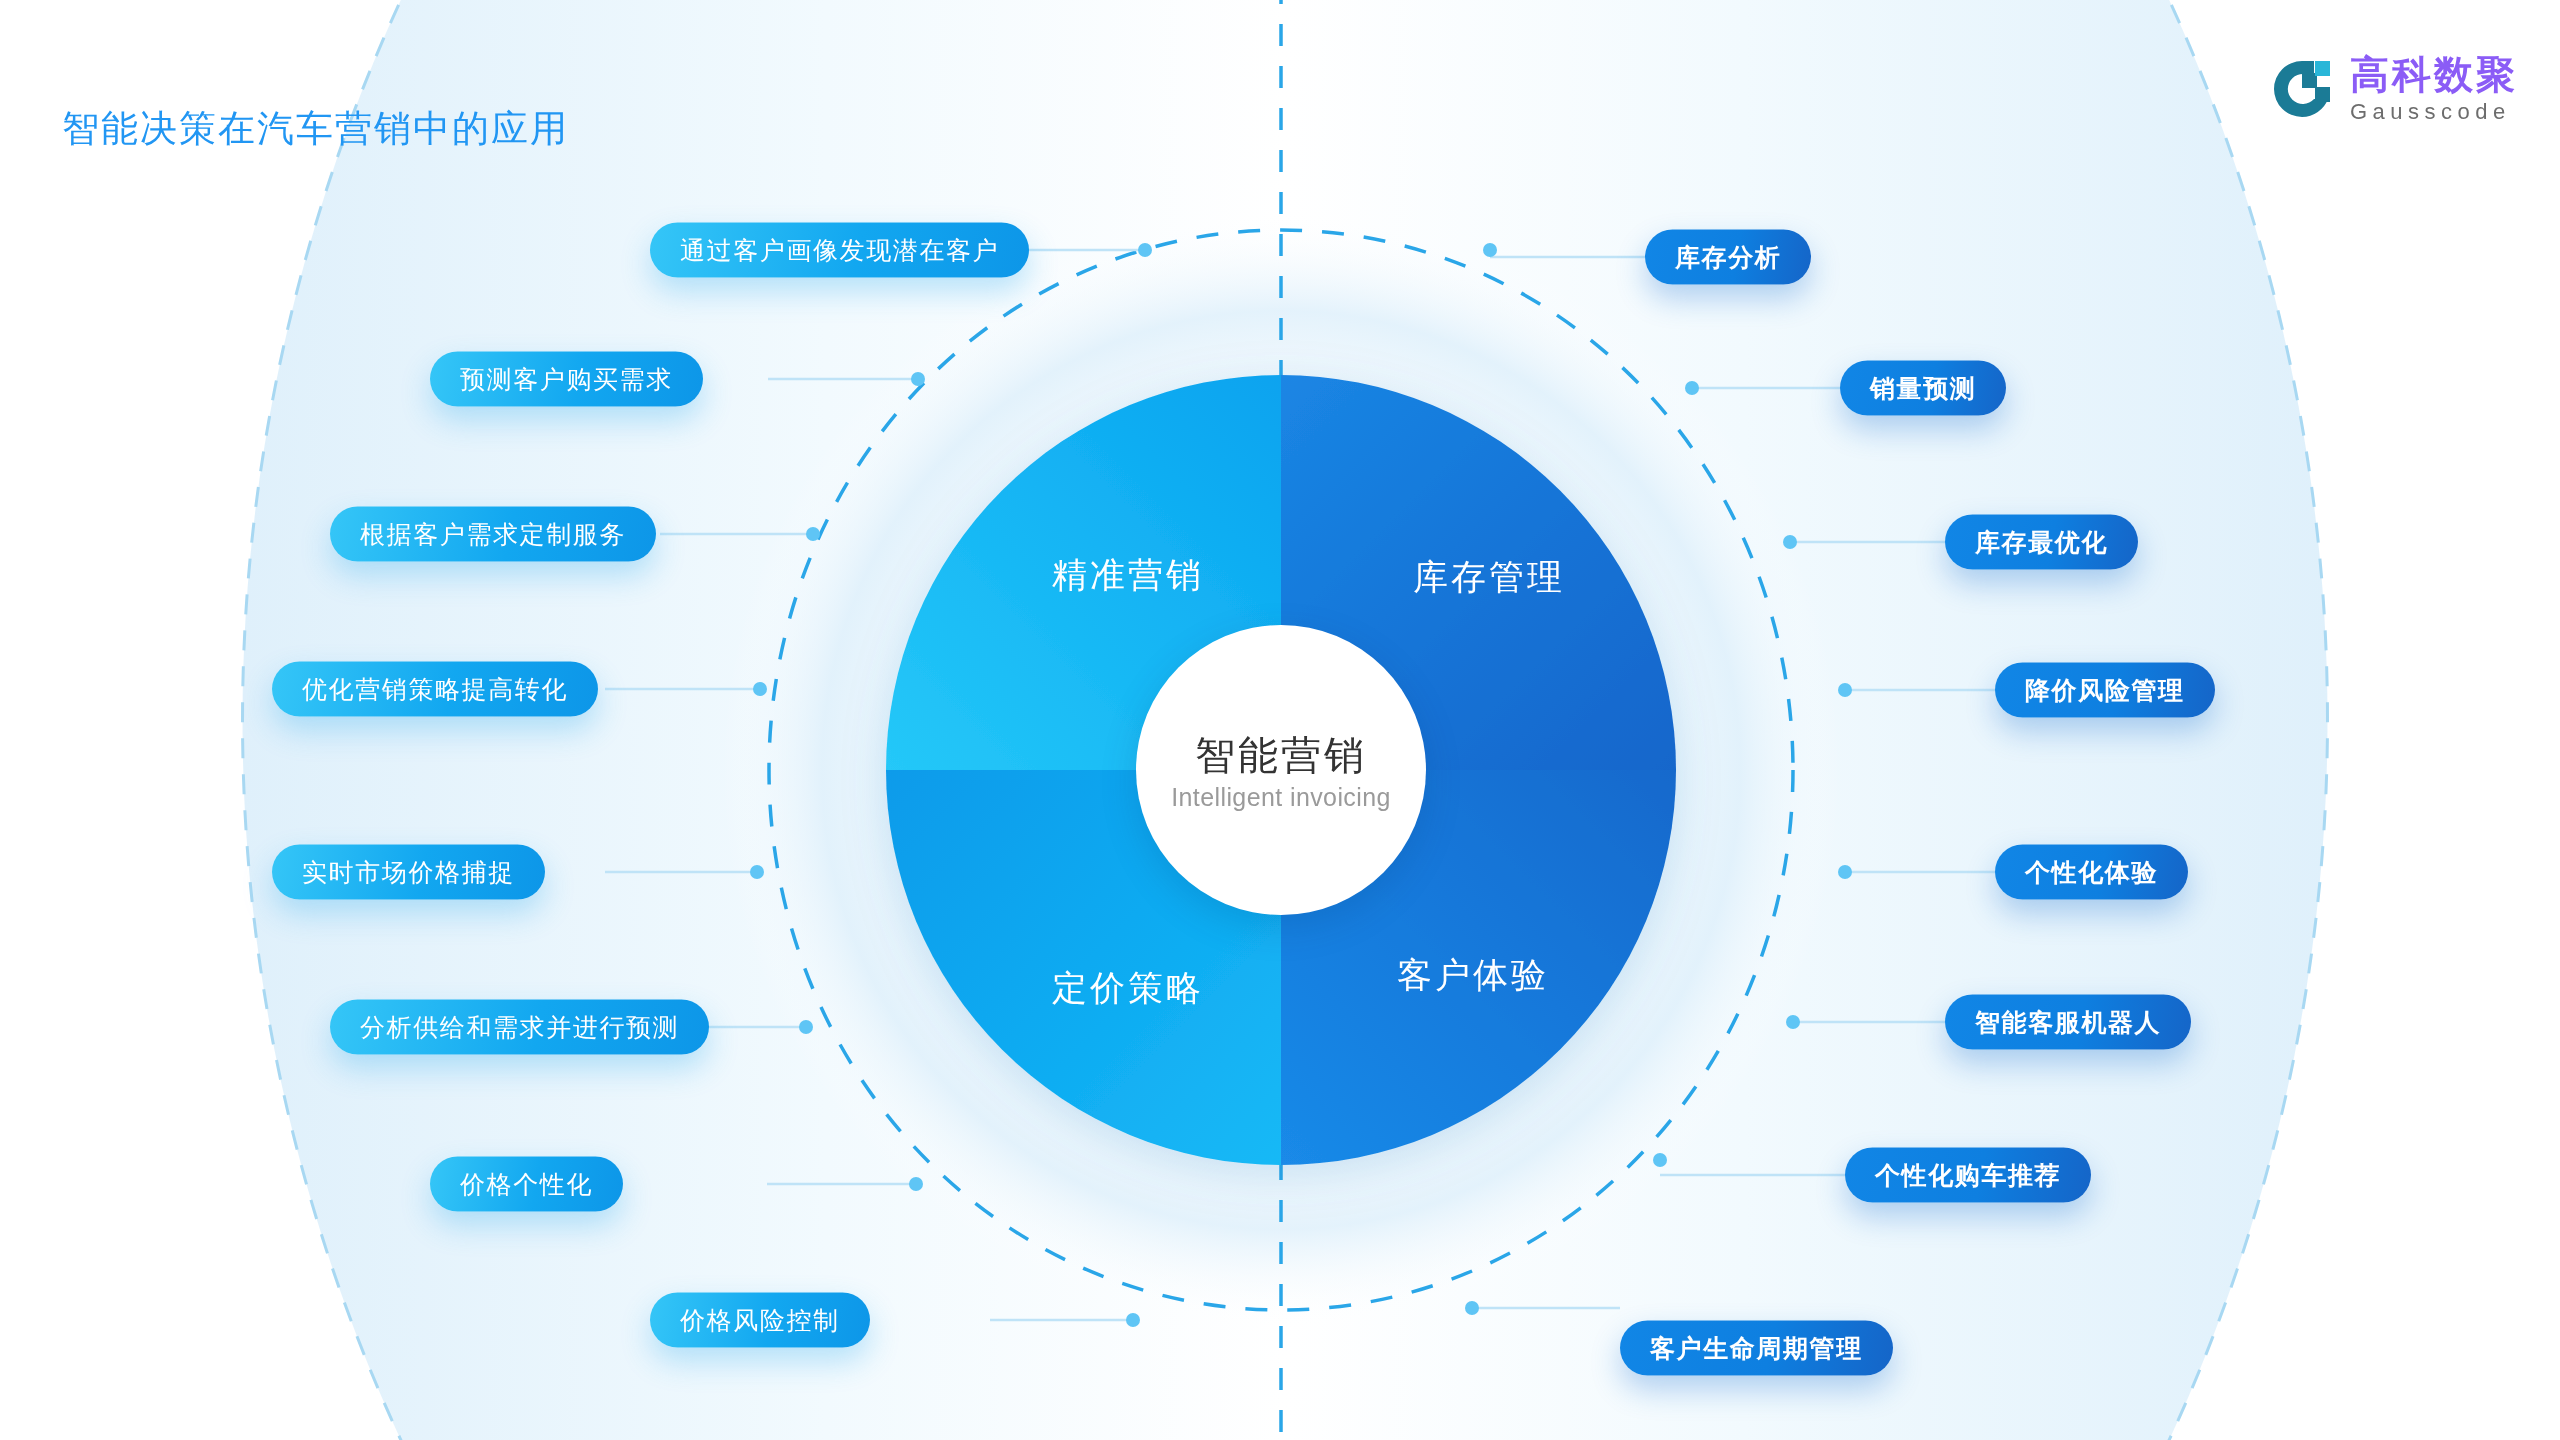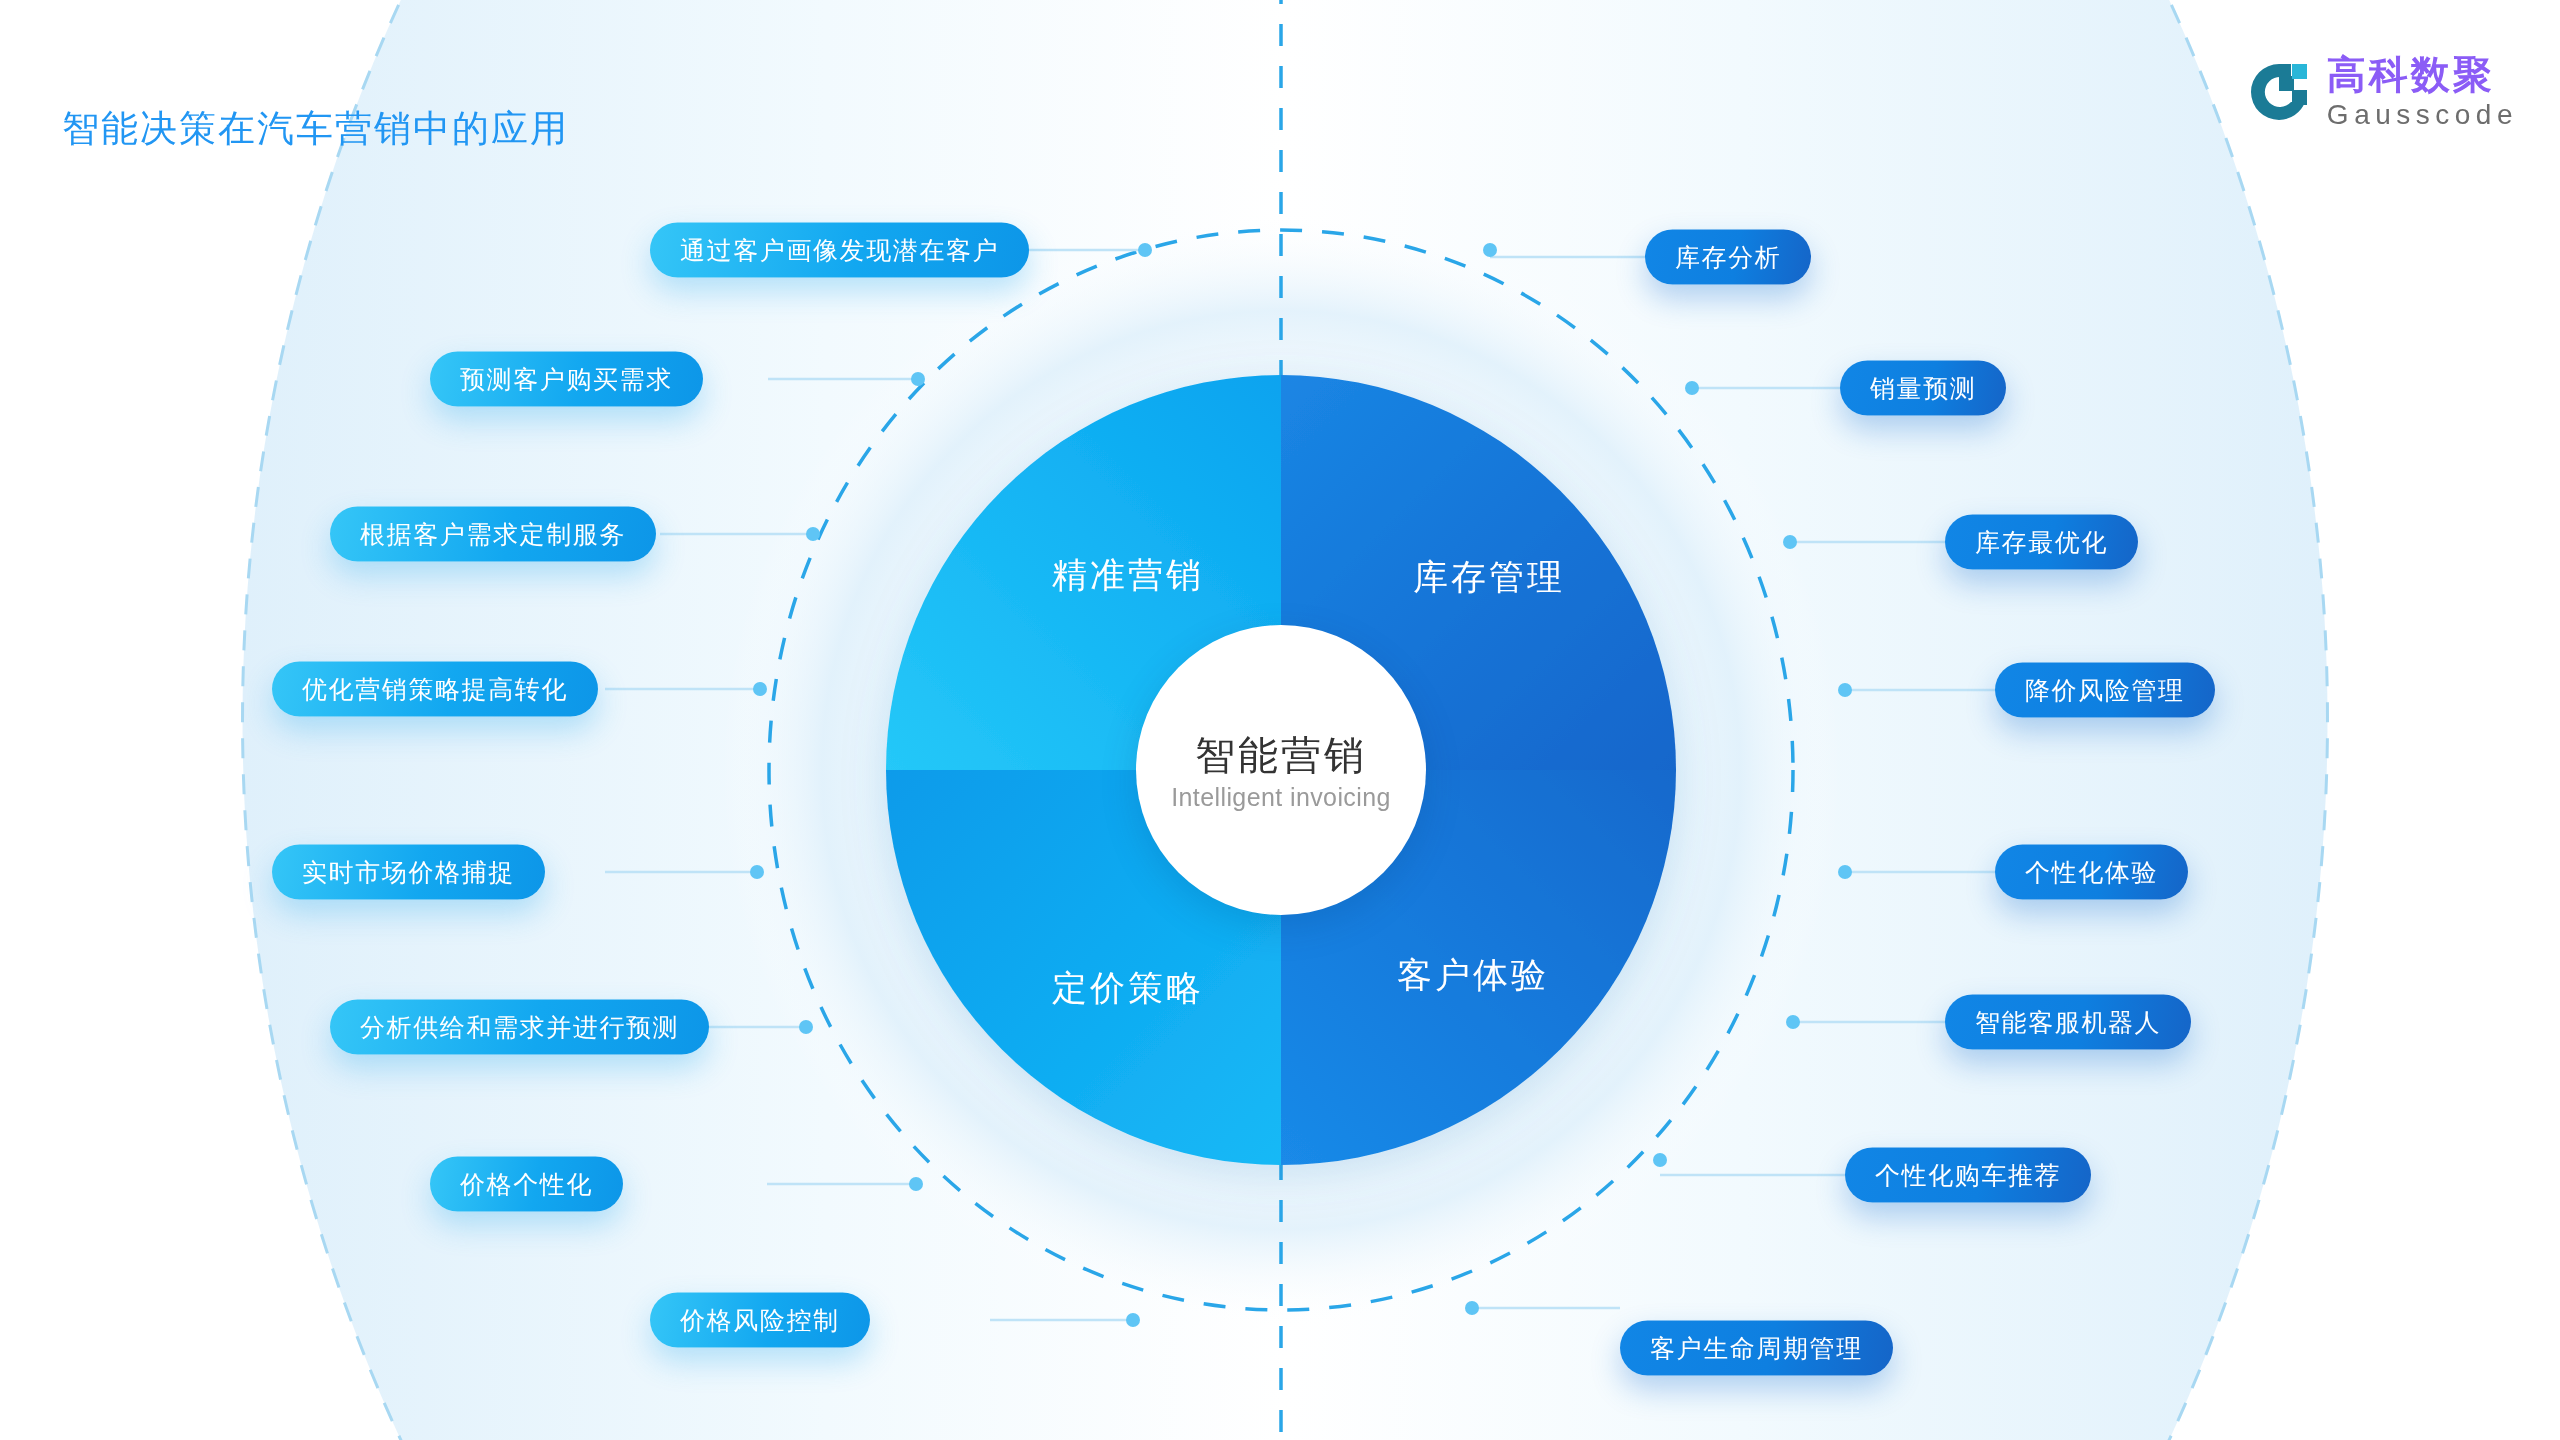--- a/index.html
+++ b/index.html
@@ -17,21 +17,21 @@
   
   #page-title {
     position:absolute; left:62px; top:104px;
     font-size:37px; color:#2196f3; letter-spacing:2px; font-weight:400;
     white-space:nowrap;
   }
   #brand-logo { position:absolute; right:42px; top:55px; display:flex; align-items:center; gap:18px; }
   #brand-mark { width:60px; height:60px; position:relative; }
   #brand-words { display:flex; flex-direction:column; line-height:1; }
   #brand-cn { font-size:39px; font-weight:700; color:#8b5cf6; letter-spacing:3px; white-space:nowrap; }
-  #brand-en { font-size:28px; color:#6d6d6d; letter-spacing:5.5px; margin-top:7px; white-space:nowrap; }
+  #brand-en { font-size:22px; color:#6d6d6d; letter-spacing:5.5px; margin-top:7px; white-space:nowrap; }
 
   
   #diagram { position:absolute; left:0; top:0; width:2560px; height:1440px; pointer-events:none; }
 
   #quad-labels { position:absolute; left:0; top:0; width:2560px; height:1440px; }
   .quad-label {
     position:absolute; color:#fff; font-size:35px; letter-spacing:3px;
     white-space:nowrap; transform:translate(-50%,-50%);
   }
 
@@ -48,21 +48,21 @@
   
   .pill {
     position:absolute; height:55px; border-radius:28px;
     display:flex; align-items:center; justify-content:center;
     color:#ffffff; font-size:25px; letter-spacing:1.6px; white-space:nowrap;
     padding:2px 30px; transform:translateY(-50%);
   }
   .pill.left  { background:linear-gradient(100deg,#35c6f7 0%,#12a7f0 55%,#0d96e8 100%);
                 box-shadow:0 14px 30px rgba(40,170,240,.30); }
   .pill.right { background:linear-gradient(100deg,#1186e6 0%,#0e7fe0 55%,#1565c8 100%);
-                box-shadow:0 14px 30px rgba(20,110,210,.30); }
+                box-shadow:0 14px 30px rgba(20,110,210,.30);font-weight:bold; }
 </style>
 </head>
 <body>
 
 <div id="stage">
 
   <svg id="bg-lens" viewBox="0 0 2560 1440" preserveAspectRatio="none">
     <defs>
       <linearGradient id="lensGrad" x1="0" y1="0" x2="1" y2="0">
         <stop offset="0%" stop-color="#dff0fb"></stop>

